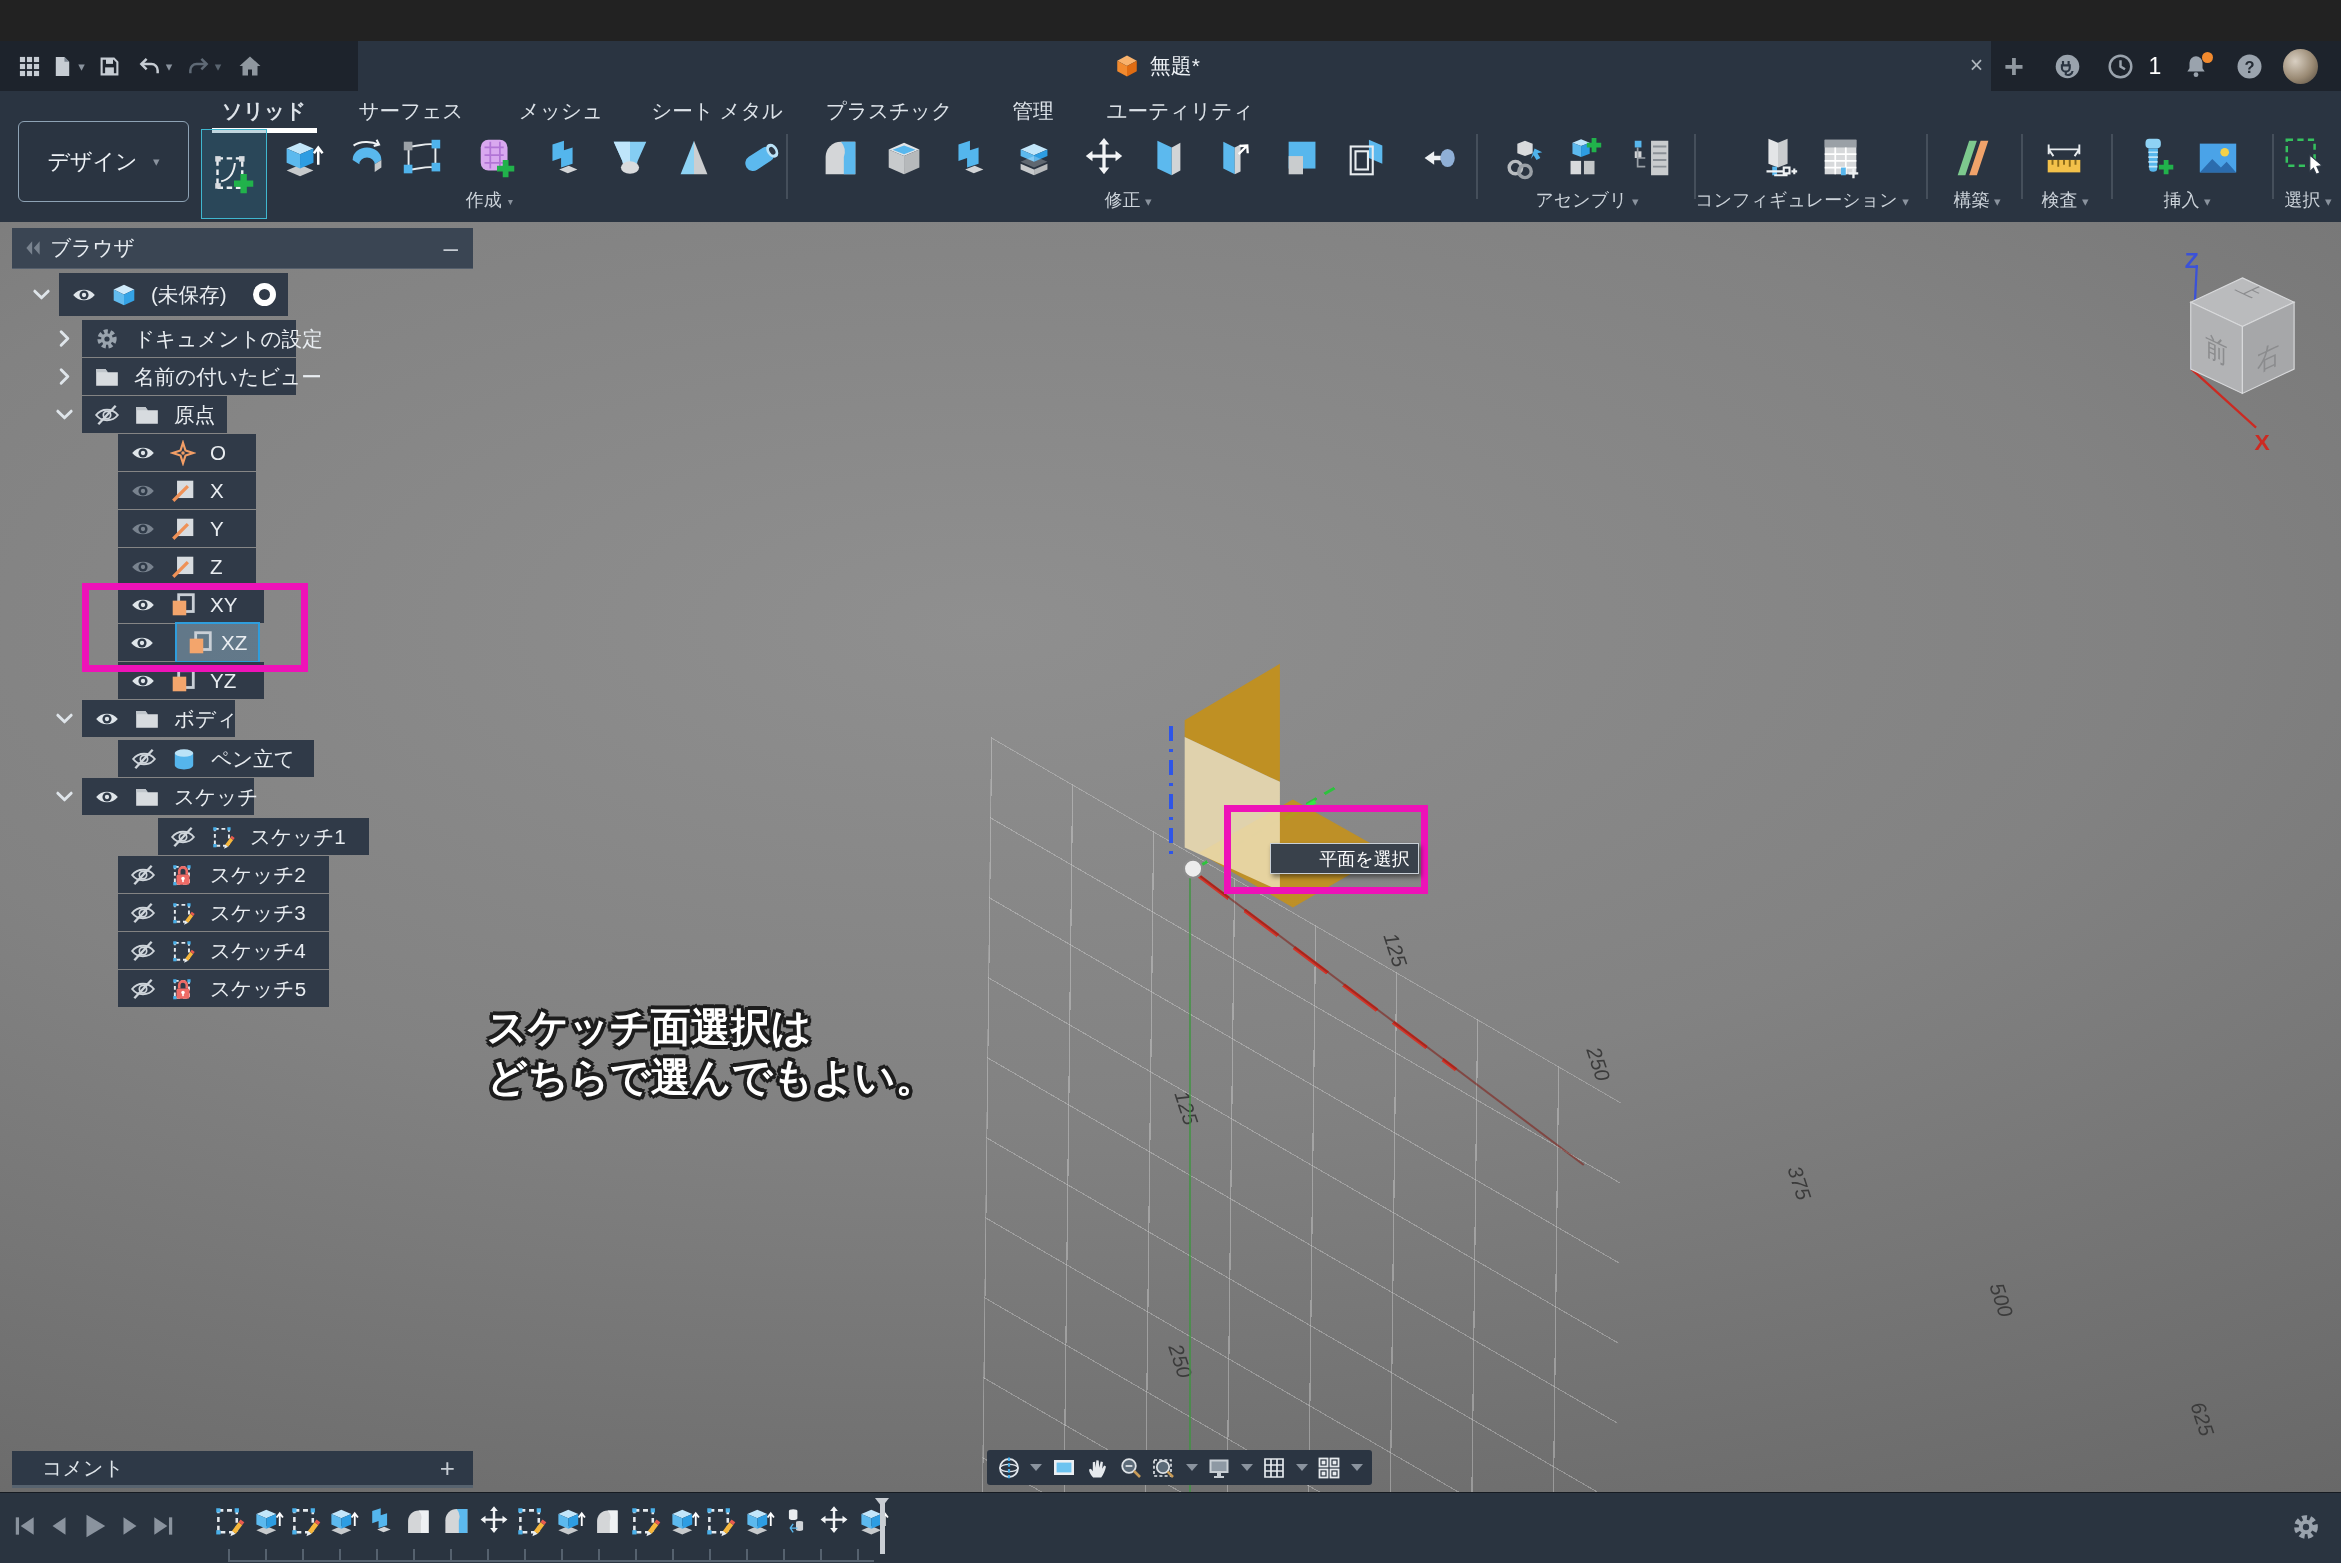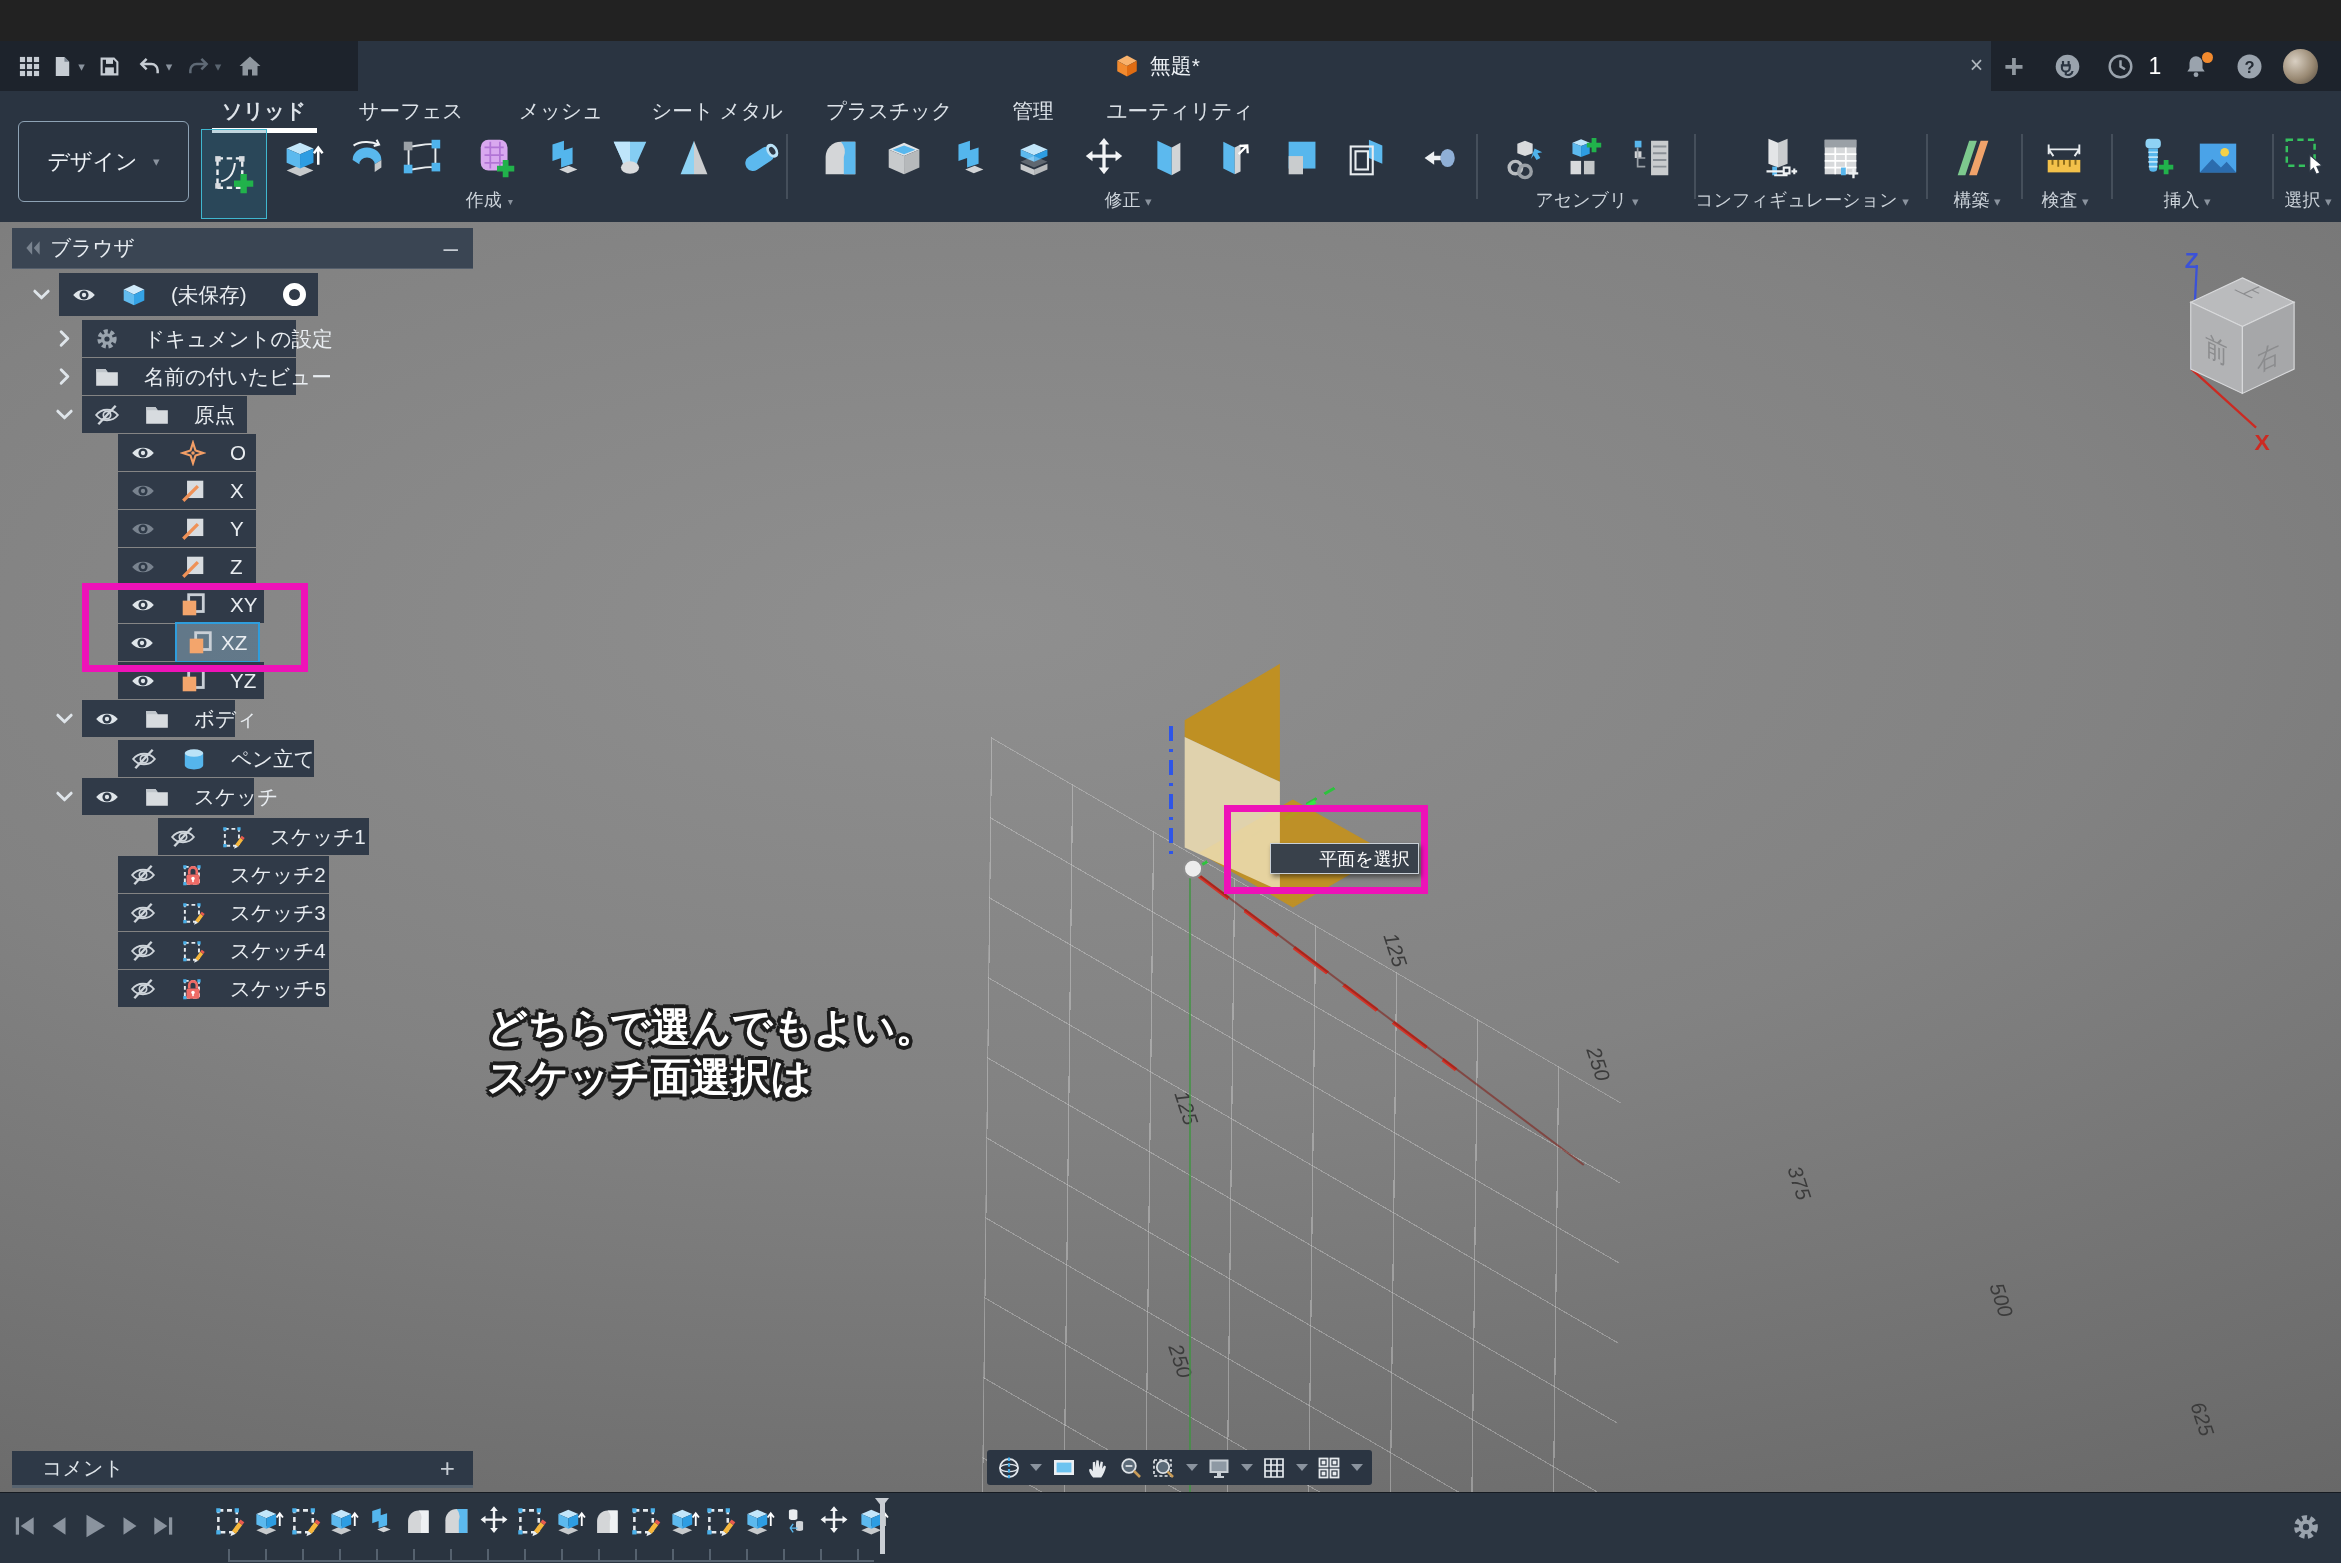--- a/index.html
+++ b/index.html
@@ -53,21 +53,21 @@
            font-size:18px;color:#fff;}
   .magenta{border:7.6px solid #ee12b8;}
   #annotation{left:487px;top:780px;font-size:40px;line-height:50px;font-weight:800;color:#fff;white-space:nowrap;
       text-shadow:-3px -3px 0 #1d1d1d,3px -3px 0 #1d1d1d,-3px 3px 0 #1d1d1d,3px 3px 0 #1d1d1d,
                   0 -3.8px 0 #1d1d1d,0 3.8px 0 #1d1d1d,-3.8px 0 0 #1d1d1d,3.8px 0 0 #1d1d1d;}
 
   
   #browser-header{left:12px;top:228px;width:461px;height:40px;background:#3a4553;border-bottom:1.5px solid #555f6c;
                   display:flex;align-items:center;font-size:20.6px;color:#e8edf2;}
   .brow{height:37px;display:flex;align-items:center;}
-  .chip{height:37px;background:rgba(45,56,70,.97);display:flex;align-items:center;gap:24px;padding:0 12px;}
+  .chip{height:37px;background:rgba(45,56,70,.97);display:flex;align-items:center;gap:14px;padding:0 12px;}
   .rlabel{font-size:20.6px;color:#e9edf1;white-space:nowrap;}
   .bi{width:26px;height:26px;flex:0 0 auto;}
   .chev{width:23px;height:23px;color:#dfe5ea;margin-right:6px;flex:0 0 auto;}
   .eyeon{color:#dfe5ea;} .eyemut{color:#79838f;} .eyeoff{color:#cfd5db;}
   #xz-box{height:37px;border:2.3px solid #2f9ddc;background:rgba(56,104,142,.45);
           display:flex;align-items:center;gap:7.6px;padding:0 10.7px;}
   .obadge{width:23px;height:23px;border:6px solid #fff;border-radius:50%;box-sizing:border-box;}
 
   
   #comments{left:12px;top:1451px;width:461px;height:34px;background:#2e3947;border-bottom:3px solid #57636f;
@@ -691,22 +691,22 @@
     <div class="abs axis" style="left:1195px;top:649px;width:487px;height:1.5px;transform:rotate(37deg);background:rgba(130,25,18,.55);"></div>
 
     <svg class="abs" style="left:1142px;top:425px;" width="320" height="320" viewBox="0 0 420 420">
       <polygon points="198,200 322,270 198,342 75,270" fill="#c2901e" opacity="0.92"></polygon>
       <polygon points="56,96 181,22 181,177 56,118" fill="#c2901e" opacity="0.95"></polygon>
       <polygon points="56,118 181,177 181,320 56,263" fill="#ecdcb2" opacity="0.88"></polygon>
       <circle cx="67" cy="291" r="12" fill="#ededed" stroke="#8c8c8c" stroke-width="3"></circle>
     </svg>
 
     <div class="abs" id="annotation">
+      <div>スケッチ面選択は</div>
       <div>どちらで選んでもよい。</div>
-      <div>スケッチ面選択は</div>
     </div>
     <div class="abs magenta" style="left:1224px;top:583px;width:190px;height:75px;"></div>
     <div class="abs" id="tooltip" style="top:621px;padding-left:40px;">平面を選択</div>
 
     <svg class="abs" style="left:2174px;top:29px;" width="168" height="221" viewBox="0 0 221 290">
       <line x1="30" y1="18" x2="23" y2="155" stroke="#3b52d8" stroke-width="3"></line>
       <line x1="23" y1="155" x2="108" y2="232" stroke="#cc2a22" stroke-width="3"></line>
       <polygon points="90,35 158,67 90,99 22,67" fill="#babbbd" stroke="#d8d9db" stroke-width="1.5"></polygon>
       <polygon points="22,67 90,99 90,187 22,155" fill="#b2b3b5" stroke="#d8d9db" stroke-width="1.5"></polygon>
       <polygon points="90,99 158,67 158,155 90,187" fill="#a6a7a9" stroke="#d8d9db" stroke-width="1.5"></polygon>

